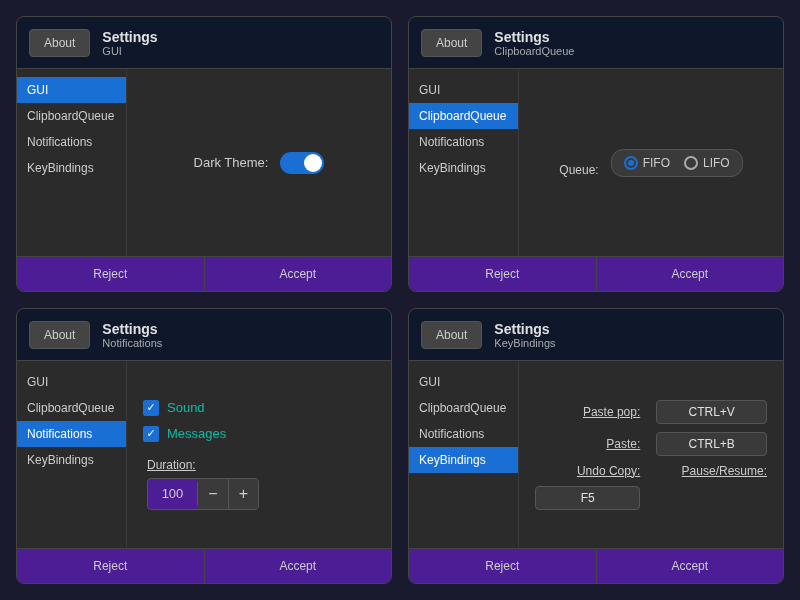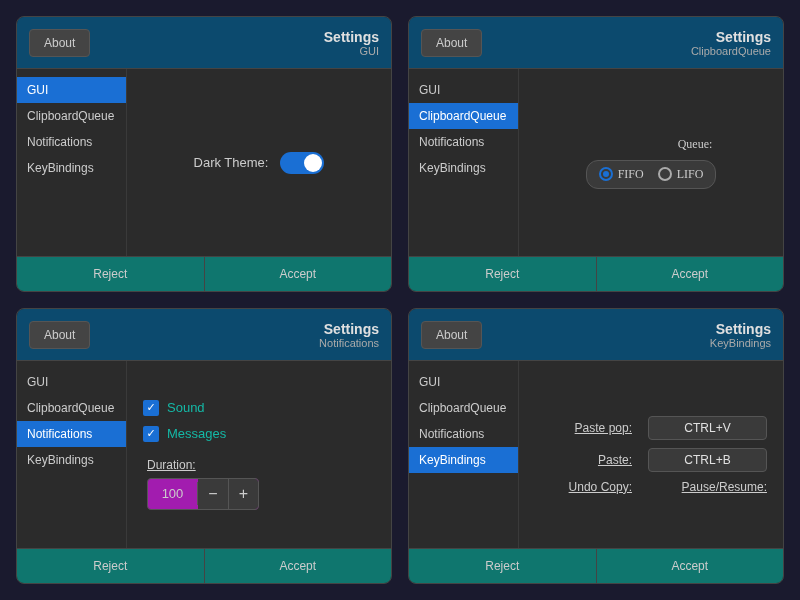--- a/index.html
+++ b/index.html
@@ -18,21 +18,21 @@
     .panel {
       background: #2b2b2b;
       border-radius: 8px;
       border: 1px solid #444;
       display: flex;
       flex-direction: column;
       overflow: hidden;
     }
 
     .panel-header {
-      background: #0c4a6e;
+      background: #0f172a;
       padding: 8px 12px;
       display: flex;
       align-items: center;
       gap: 12px;
       border-bottom: 1px solid #444;
       min-height: 52px;
     }
 
     .about-btn {
       background: #444;
@@ -40,21 +40,21 @@
       border: 1px solid #555;
       border-radius: 4px;
       padding: 6px 14px;
       font-size: 12px;
       cursor: pointer;
     }
 
     .header-title {
       display: flex;
       flex-direction: column;
-      align-items: flex-end;
+      align-items: flex-start;
       flex: 1;
     }
 
     .header-title .settings-label {
       font-weight: bold;
       font-size: 14px;
       color: #e0e0e0;
     }
 
     .header-title .settings-sub {
@@ -98,21 +98,21 @@
     }
 
     .panel-footer {
       display: flex;
       border-top: 1px solid #444;
     }
 
     .footer-btn {
       flex: 1;
       padding: 10px;
-      background: #0f766e;
+      background: #4c1d95;
       border: none;
       border-right: 1px solid #444;
       color: #ccc;
       font-size: 12px;
       cursor: pointer;
     }
 
     .footer-btn:last-child {
       border-right: none;
     }
@@ -145,24 +145,23 @@
       border-radius: 50%;
       position: absolute;
       top: 2px;
       right: 2px;
       transition: right 0.2s;
     }
 
     
     .queue-container {
       display: flex;
-      flex-direction: column;
+      flex-direction: row;
       align-items: flex-start;
       gap: 8px;
-      font-family: Liberation Serif, serif;
     }
 
     .queue-label {
       font-size: 12px;
       color: #ccc;
       align-self: flex-end;
       margin-right: 4px;
     }
 
     .radio-group {
@@ -244,21 +243,21 @@
       text-decoration: underline;
     }
 
     .duration-control {
       display: flex;
       align-items: center;
       gap: 0;
       border: 1px solid #555;
       border-radius: 4px;
       overflow: hidden;
-      background: #a21caf;
+      background: #4c1d95;
     }
 
     .duration-value {
       padding: 4px 12px;
       font-size: 13px;
       color: #ccc;
       min-width: 50px;
       text-align: center;
       border-right: 1px solid #555;
     }
@@ -435,20 +434,21 @@
       <div class="sidebar-item active">KeyBindings</div>
     </div>
     <div class="content">
       <div class="keybinding-grid">
         <span class="kb-label">Paste pop:</span>
         <span class="kb-value">CTRL+V</span>
         <span class="kb-label">Paste:</span>
         <span class="kb-value">CTRL+B</span>
         <span class="kb-label">Undo Copy:</span>
         <span class="kb-label">Pause/Resume:</span>
+        <span class="kb-value">F5</span>
       </div>
     </div>
   </div>
   <div class="panel-footer">
     <button class="footer-btn">Reject</button>
     <button class="footer-btn">Accept</button>
   </div>
 </div>
 
 </body></html>

